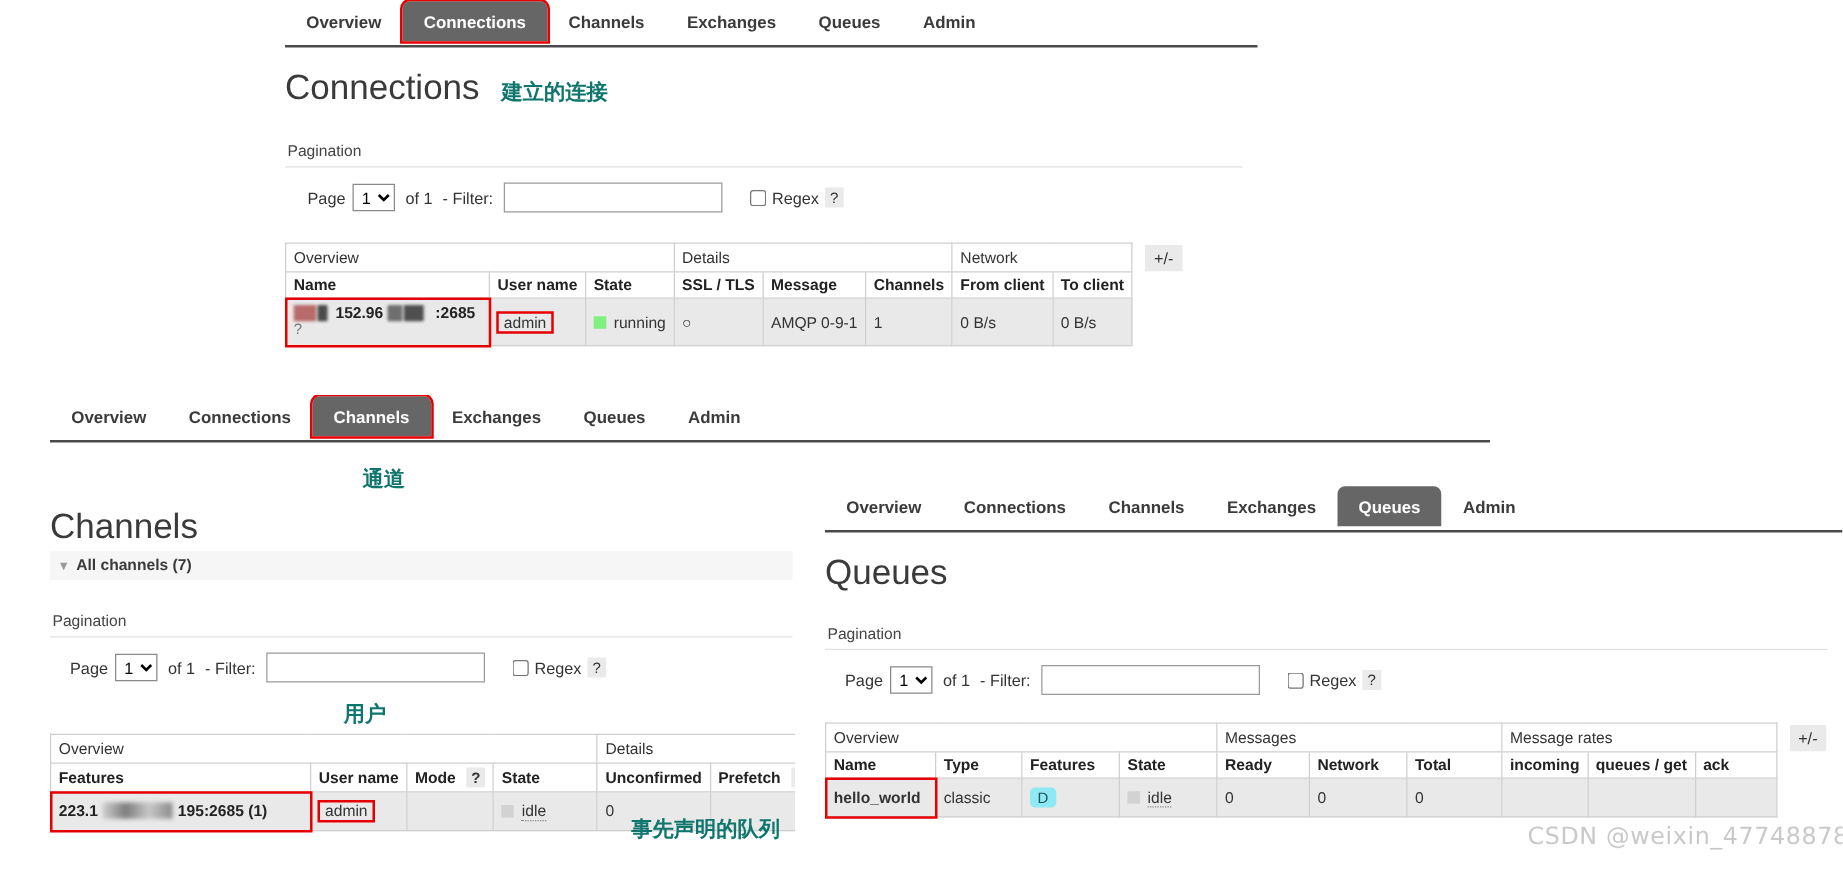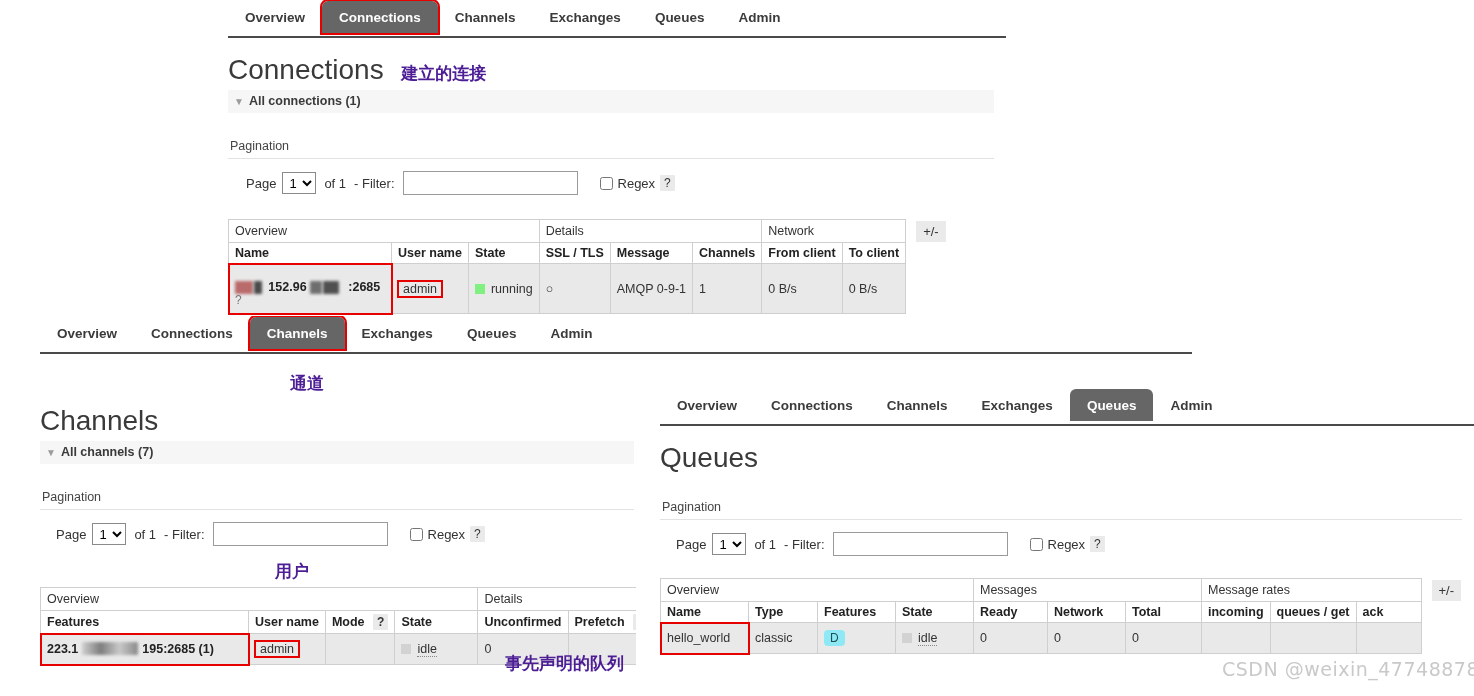--- a/index.html
+++ b/index.html
@@ -45,21 +45,21 @@
   
   h1.page-title{
     font-size:28px;
     font-weight:normal;
     color:#3a3a3a;
     margin:16px 0 2px 0;
     display:inline-block;
     letter-spacing:0px;
   }
   .cn-note{
-    color:#4c1d95;
+    color:#0f766e;
     font-size:17px;
     font-weight:bold;
     font-family:"DejaVu Sans","Liberation Sans",sans-serif;
     white-space:nowrap;
   }
   .section-bar{
     background:#f6f6f6;
     padding:4px 6px 5px 6px;
     font-weight:bold;
     font-size:12.5px;
@@ -209,23 +209,20 @@
 
   <div class="navbar">
     <span class="tab">Overview</span><span class="tab active boxed">Connections</span><span class="tab">Channels</span><span class="tab">Exchanges</span><span class="tab">Queues</span><span class="tab">Admin</span>
   </div>
 
   <div style="padding:0 0 0 0;">
     <h1 class="page-title">Connections</h1>
     <span class="cn-note" style="margin-left:14px;">建立的连接</span>
   </div>
 
-  <div class="section-bar" style="width:766px;box-sizing:border-box;margin-top:2px;">
-    <span class="caret">▼</span><span>All connections (1)</span>
-  </div>
 
   <div class="subhead" style="width:766px;box-sizing:border-box;margin-top:20px;">Pagination</div>
 
   <div class="pagerow">
     <span class="lbl">Page</span>
     <select><option>1</option></select>
     <span class="of">of 1</span>
     <span>- Filter:</span>
     <input class="filter" type="text" style="width: 165px; margin-left: 8px;" value="">
     <input class="chk" type="checkbox" style="">
@@ -245,21 +242,21 @@
         <th style="width:150px;">Name</th>
         <th>User name</th>
         <th>State</th>
         <th class="ctr">SSL / TLS</th>
         <th>Message</th>
         <th class="num">Channels</th>
         <th>From client</th>
         <th>To client</th>
       </tr>
       <tr class="datarow">
-        <td class="redbox" style="height:30px;vertical-align:top;padding-top:16px;">
+        <td class="redbox" style="height:30px;vertical-align:top;padding-top:4px;">
           <span class="blurname">
             <span class="blur-patch" style="left:0px;width:18px;background:#b96a6a;"></span>
             <span class="blur-patch" style="left:19px;width:8px;background:#4a4a4a;"></span>
             <span style="visibility:hidden;">XXXX</span><span>152.96</span><span class="blur-patch" style="left:75px;width:12px;background:#6e6e6e;"></span><span class="blur-patch" style="left:88px;width:16px;background:#4f4f4f;"></span><span style="visibility:hidden;">XXXXX</span><span>:2685</span>
           </span>
           <div style="color:#777;font-size:12px;line-height:12px;">?</div>
         </td>
         <td>
           <span class="redbox" style="padding:1px 5px;display:inline-block;">admin</span>
         </td>
@@ -389,21 +386,21 @@
         <th class="ctr">Features</th>
         <th style="width:65px;">State</th>
         <th class="num" style="width:58px;">Ready</th>
         <th class="num" style="width:62px;">Network</th>
         <th class="num" style="width:60px;">Total</th>
         <th>incoming</th>
         <th>queues / get</th>
         <th style="width:52px;">ack</th>
       </tr>
       <tr class="datarow">
-        <td class="redbox" style="font-weight:normal;height:24px;overflow:hidden;">hello_world</td>
+        <td class="redbox" style="font-weight:bold;height:24px;overflow:hidden;">hello_world</td>
         <td>classic</td>
         <td class="ctr">
           <span class="badge-d">D</span>
         </td>
         <td>
           <span class="state-sq state-grey"></span><span class="dotted">idle</span>
         </td>
         <td class="num">0</td>
         <td class="num">0</td>
         <td class="num">0</td>

